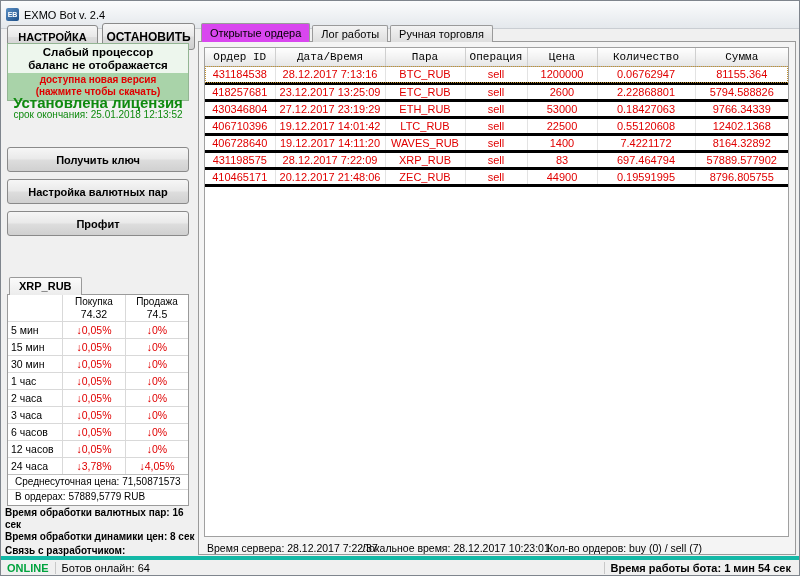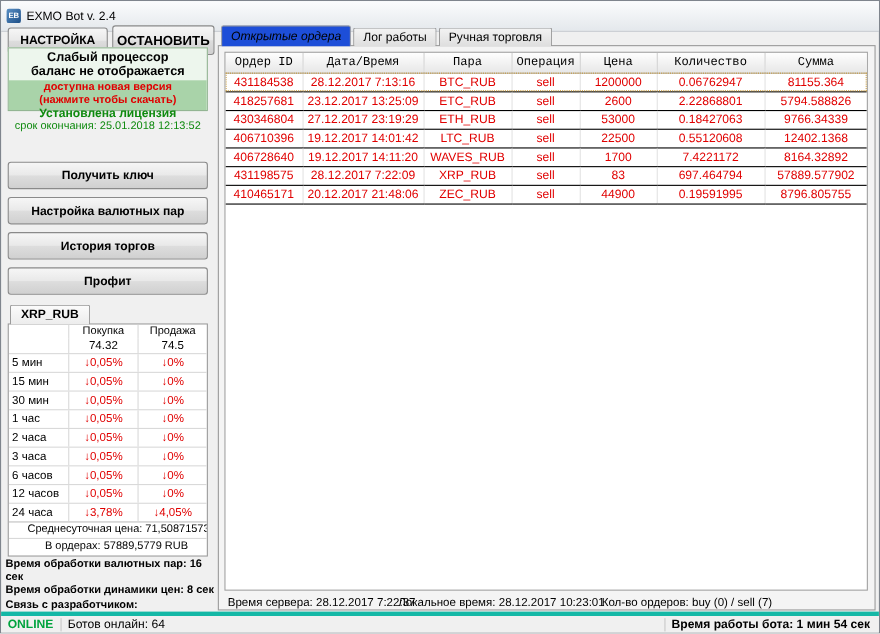--- a/index.html
+++ b/index.html
@@ -32,21 +32,21 @@
   .stop-btn{left:101px;top:22px;width:93px;height:27px;font-size:12px;}
 
   
   .notice-box{position:absolute;left:6px;top:42px;width:182px;border:1px solid #93b593;
     background:var(--notice_bg);text-align:center;overflow:hidden;}
   .notice-main{font-weight:bold;font-size:11.5px;line-height:13px;padding:2px 0 1px;}
   .notice-update{background:var(--update_bg);color:var(--red_text);font-weight:bold;
     font-size:10px;line-height:12px;padding:1px 0 2px;}
 
   .license{position:absolute;left:6px;top:96px;width:182px;text-align:center;color:var(--green_text);}
-  .license .l1{font-weight:bold;font-size:11px;line-height:12px;}
+  .license .l1{font-weight:bold;font-size:15px;line-height:12px;}
   .license .l2{font-size:10px;line-height:12px;}
 
   
   .sidebar-buttons{position:absolute;left:6px;top:146px;display:flex;flex-direction:column;gap:7px;}
   .side-btn{width:182px;height:25px;}
 
   
   .pair-tab{position:absolute;left:8px;top:276px;height:18px;padding:0 9px;z-index:2;
     background:linear-gradient(#fbfbfb,#ececec);border:1px solid #9a9a9a;border-bottom:none;
     border-radius:2px 2px 0 0;font-weight:bold;font-size:11px;line-height:17px;}
@@ -54,47 +54,47 @@
     border:1px solid #9a9a9a;background:#fff;overflow:hidden;}
   .phead{display:flex;height:13px;line-height:13px;font-size:10px;}
   .pvals{font-size:10.5px;}
   .pcell{overflow:hidden;white-space:nowrap;}
   .plabel{width:54px;padding-left:3px;text-align:left;}
   .phead .pcell:nth-child(2),.phead .pcell:nth-child(3),
   .prow .pcell:nth-child(2),.prow .pcell:nth-child(3){width:63px;text-align:center;border-left:1px solid #d9d9d9;}
   .prow{display:flex;height:17px;line-height:16px;border-top:1px solid #d9d9d9;font-size:10.5px;}
   .pval{color:var(--red_text);}
   .pfoot{border-top:1px solid #bfbfbf;font-size:10px;}
-  .pfline{padding:1px 17px;line-height:12px;white-space:nowrap;overflow:hidden;text-align:right;}
+  .pfline{padding:1px 7px;line-height:12px;white-space:nowrap;overflow:hidden;}
   .pfline + .pfline{border-top:1px solid #d9d9d9;}
 
   
   .side-footer{position:absolute;left:4px;top:506px;width:192px;font-size:10px;font-weight:bold;line-height:12px;}
   .side-footer .gap{margin-top:2px;}
   .contact-row{display:flex;gap:12px;}
 
   
   .main-tabs{position:absolute;left:200px;top:22px;height:19px;display:flex;align-items:flex-end;z-index:2;}
   .tab{height:17px;line-height:16px;padding:0 8px;margin-right:2px;font-size:11px;
     background:linear-gradient(#f3f3f3,#dedede);border:1px solid #9a9a9a;border-bottom:none;
     border-radius:2px 2px 0 0;}
-  .tab.active{height:19px;line-height:18px;background:#1d4ed8;font-style:italic;}
+  .tab.active{height:19px;line-height:18px;background:#d946ef;}
 
   
   .tab-panel{position:absolute;left:197px;top:40px;width:598px;height:514px;
     border:1px solid #9a9a9a;background:#f4f4f4;}
   .grid{position:absolute;left:5px;top:5px;width:585px;height:490px;background:#fff;
     border:1px solid #a0a0a0;overflow:hidden;}
   .orders{border-collapse:collapse;table-layout:fixed;width:583px;font-size:11px;}
   .w0{width:70px}.w1{width:110px}.w2{width:80px}.w3{width:62px}.w4{width:70px}.w5{width:98px}.w6{width:93px}
   .orders th{height:18px;font-weight:normal;text-align:center;padding:0 2px;white-space:nowrap;overflow:hidden;
     background:linear-gradient(#fefefe,#e7e7e7);border-right:1px solid #cfcfcf;border-bottom:1px solid #ababab;font-family:Liberation Mono, monospace;}
   .orders th:last-child{border-right:none;}
   .orders td{height:17px;text-align:center;padding:0 2px;color:var(--red_text);white-space:nowrap;overflow:hidden;
-    border-right:1px solid #e3e3e3;border-bottom:1px solid #000000;}
+    border-right:1px solid #e3e3e3;border-bottom:3px solid #000000;}
   .orders td:last-child{border-right:none;}
   .orders tr.selected{outline:1px dotted var(--focus_dotted);outline-offset:-1px;}
   .panel-footer{position:absolute;left:0;top:500px;width:100%;height:12px;font-size:10.5px;}
   .pf{position:absolute;white-space:nowrap;}
   .pf1{left:8px;}.pf2{left:163px;}.pf3{left:348px;}
 
   
   .statusbar{position:absolute;left:0;bottom:0;width:100%;height:19px;background:#f0f0f0;
     border-top:4px solid #14b8a6;display:flex;align-items:center;font-size:11px;}
   .online{font-weight:bold;color:var(--online_green);margin-left:6px;}
@@ -127,21 +127,20 @@
   </div>
 
   <div class="license">
     <div class="l1">Установлена лицензия</div>
     <div class="l2">срок окончания: 25.01.2018 12:13:52</div>
   </div>
 
   <div class="sidebar-buttons">
       <button class="side-btn">Получить ключ</button>
       <button class="side-btn">Настройка валютных пар</button>
-      <button class="side-btn">История торгов</button>
       <button class="side-btn">Профит</button>
     </div>
 
   <div class="pair-tab">XRP_RUB</div>
   <div class="pair-panel">
     <div class="phead">
       <div class="pcell plabel"></div>
       <div class="pcell">Покупка</div>
       <div class="pcell">Продажа</div>
     </div>
@@ -277,21 +276,21 @@
               <td>sell</td>
               <td>22500</td>
               <td>0.55120608</td>
               <td>12402.1368</td>
             </tr>
             <tr>
               <td>406728640</td>
               <td>19.12.2017 14:11:20</td>
               <td>WAVES_RUB</td>
               <td>sell</td>
-              <td>1700</td>
+              <td>1400</td>
               <td>7.4221172</td>
               <td>8164.32892</td>
             </tr>
             <tr>
               <td>431198575</td>
               <td>28.12.2017 7:22:09</td>
               <td>XRP_RUB</td>
               <td>sell</td>
               <td>83</td>
               <td>697.464794</td>

